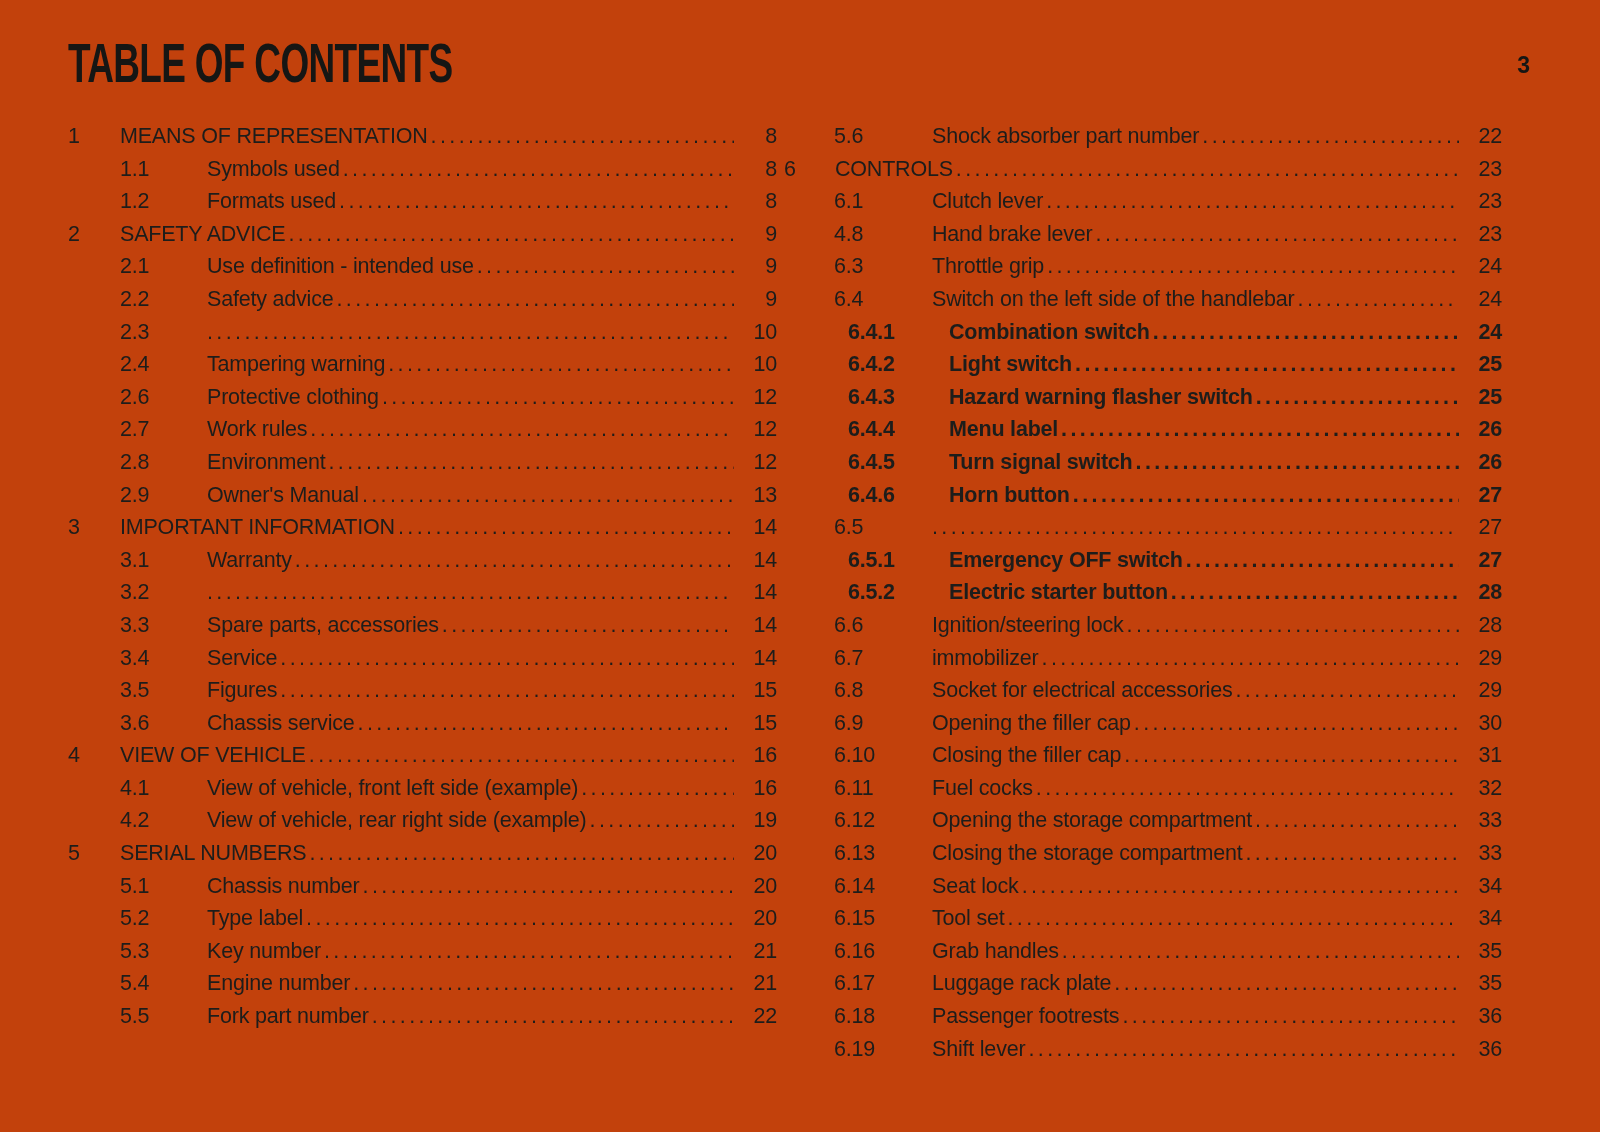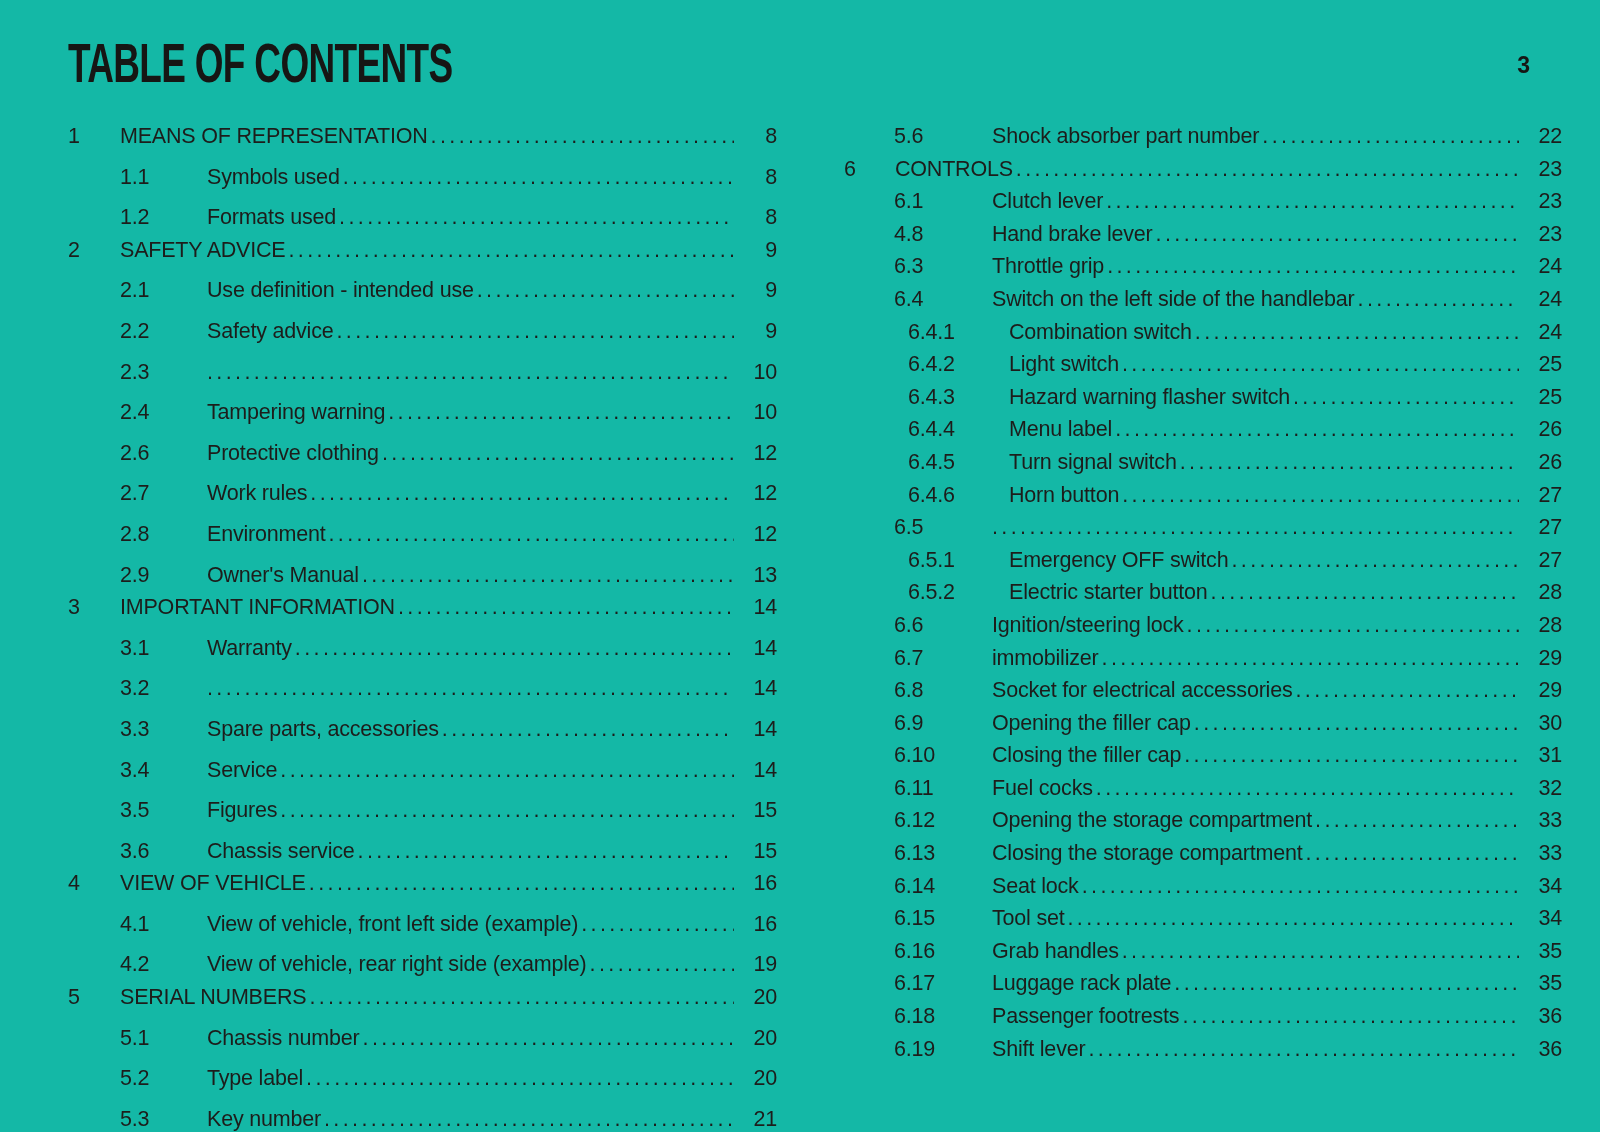--- a/index.html
+++ b/index.html
@@ -1,20 +1,20 @@
 <!DOCTYPE html>
 <html><head>
 <meta charset="utf-8">
 <style>
   html, body { margin: 0; padding: 0; background: #e8e8e8; }
   .page {
     position: relative;
     width: 1600px;
     height: 1132px;
-    background: #14b8a6;
+    background: #c2410c;
     font-family: "Liberation Sans", sans-serif;
     color: #1d1d1b;
     overflow: hidden;
   }
   .page-title {
     position: absolute;
     left: 68px;
     top: 30px;
     font-size: 56px;
     font-weight: 700;
@@ -30,47 +30,47 @@
     right: 70px;
     font-size: 23px;
     font-weight: 700;
     color: #161614;
   }
   .toc-col {
     position: absolute;
     top: 120px;
   }
   .col-left  { left: 68px;  width: 709px; }
-  .col-right { left: 844px; width: 718px; }
+  .col-right { left: 784px; width: 718px; }
   .row {
     display: flex;
     align-items: baseline;
     line-height: 32.6px;
     font-size: 21.5px;
     letter-spacing: -0.2px;
   }
   .num   { flex: none; white-space: nowrap; }
   .label { flex: none; white-space: nowrap; padding-right: 3px; }
   .dots  { flex: 1 1 auto; min-width: 0; overflow: hidden; white-space: nowrap; }
   .dots::after {
     content: "........................................................................................................................";
     letter-spacing: 3.4px;
   }
   .pg { flex: none; padding-left: 9px; min-width: 34px; text-align: right; }
 
   
   .col-left .l1 .num { width: 52px; }
-  .col-left .l2      { padding-left: 52px; margin-top: 8px; }
+  .col-left .l2      { padding-left: 52px; }
   .col-left .l2 .num { width: 87px; }
 
   
   .col-right .l1 .num { width: 51px; }
   .col-right .l2      { padding-left: 50px; }
   .col-right .l2 .num { width: 98px; }
-  .col-right .l3      { padding-left: 64px; }
+  .col-right .l3      { padding-left: 64px; font-weight: bold; }
   .col-right .l3 .num { width: 101px; }
 </style>
 </head>
 <body>
 
 <div class="page">
   <div class="page-title">TABLE OF CONTENTS</div>
   <div class="page-number">3</div>
   <div class="toc-col col-left">
       <div class="row l1">

